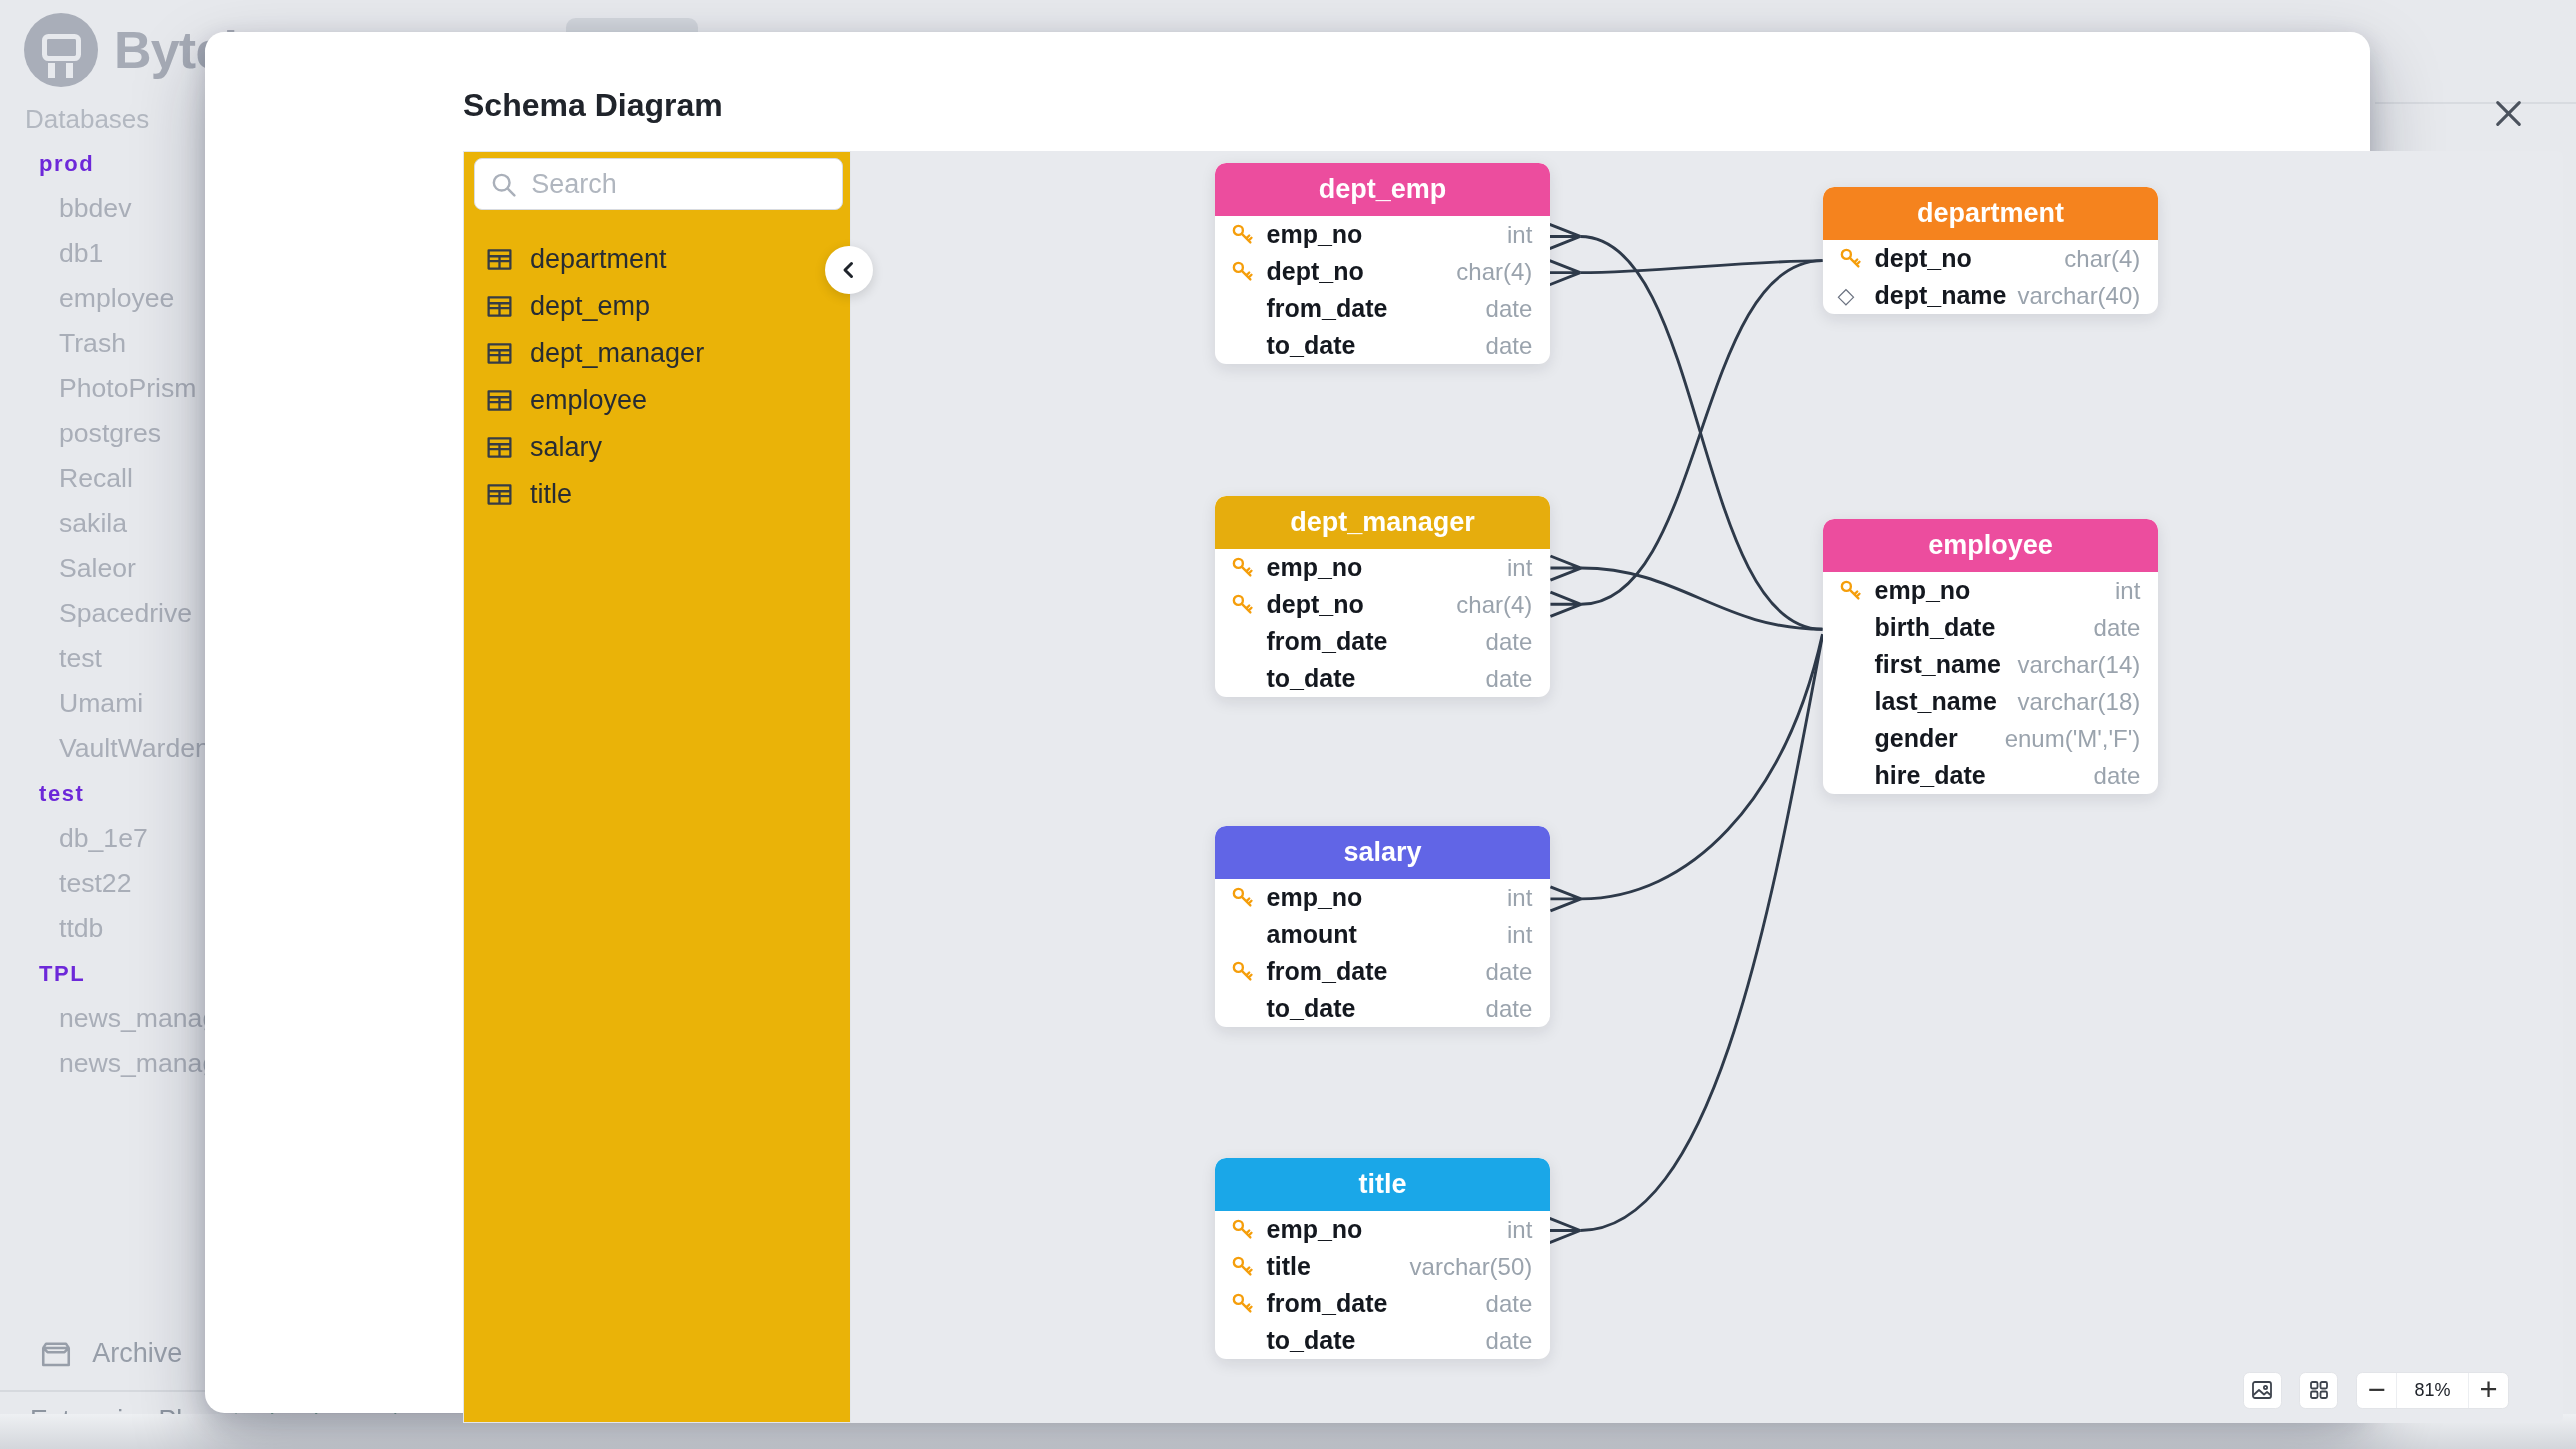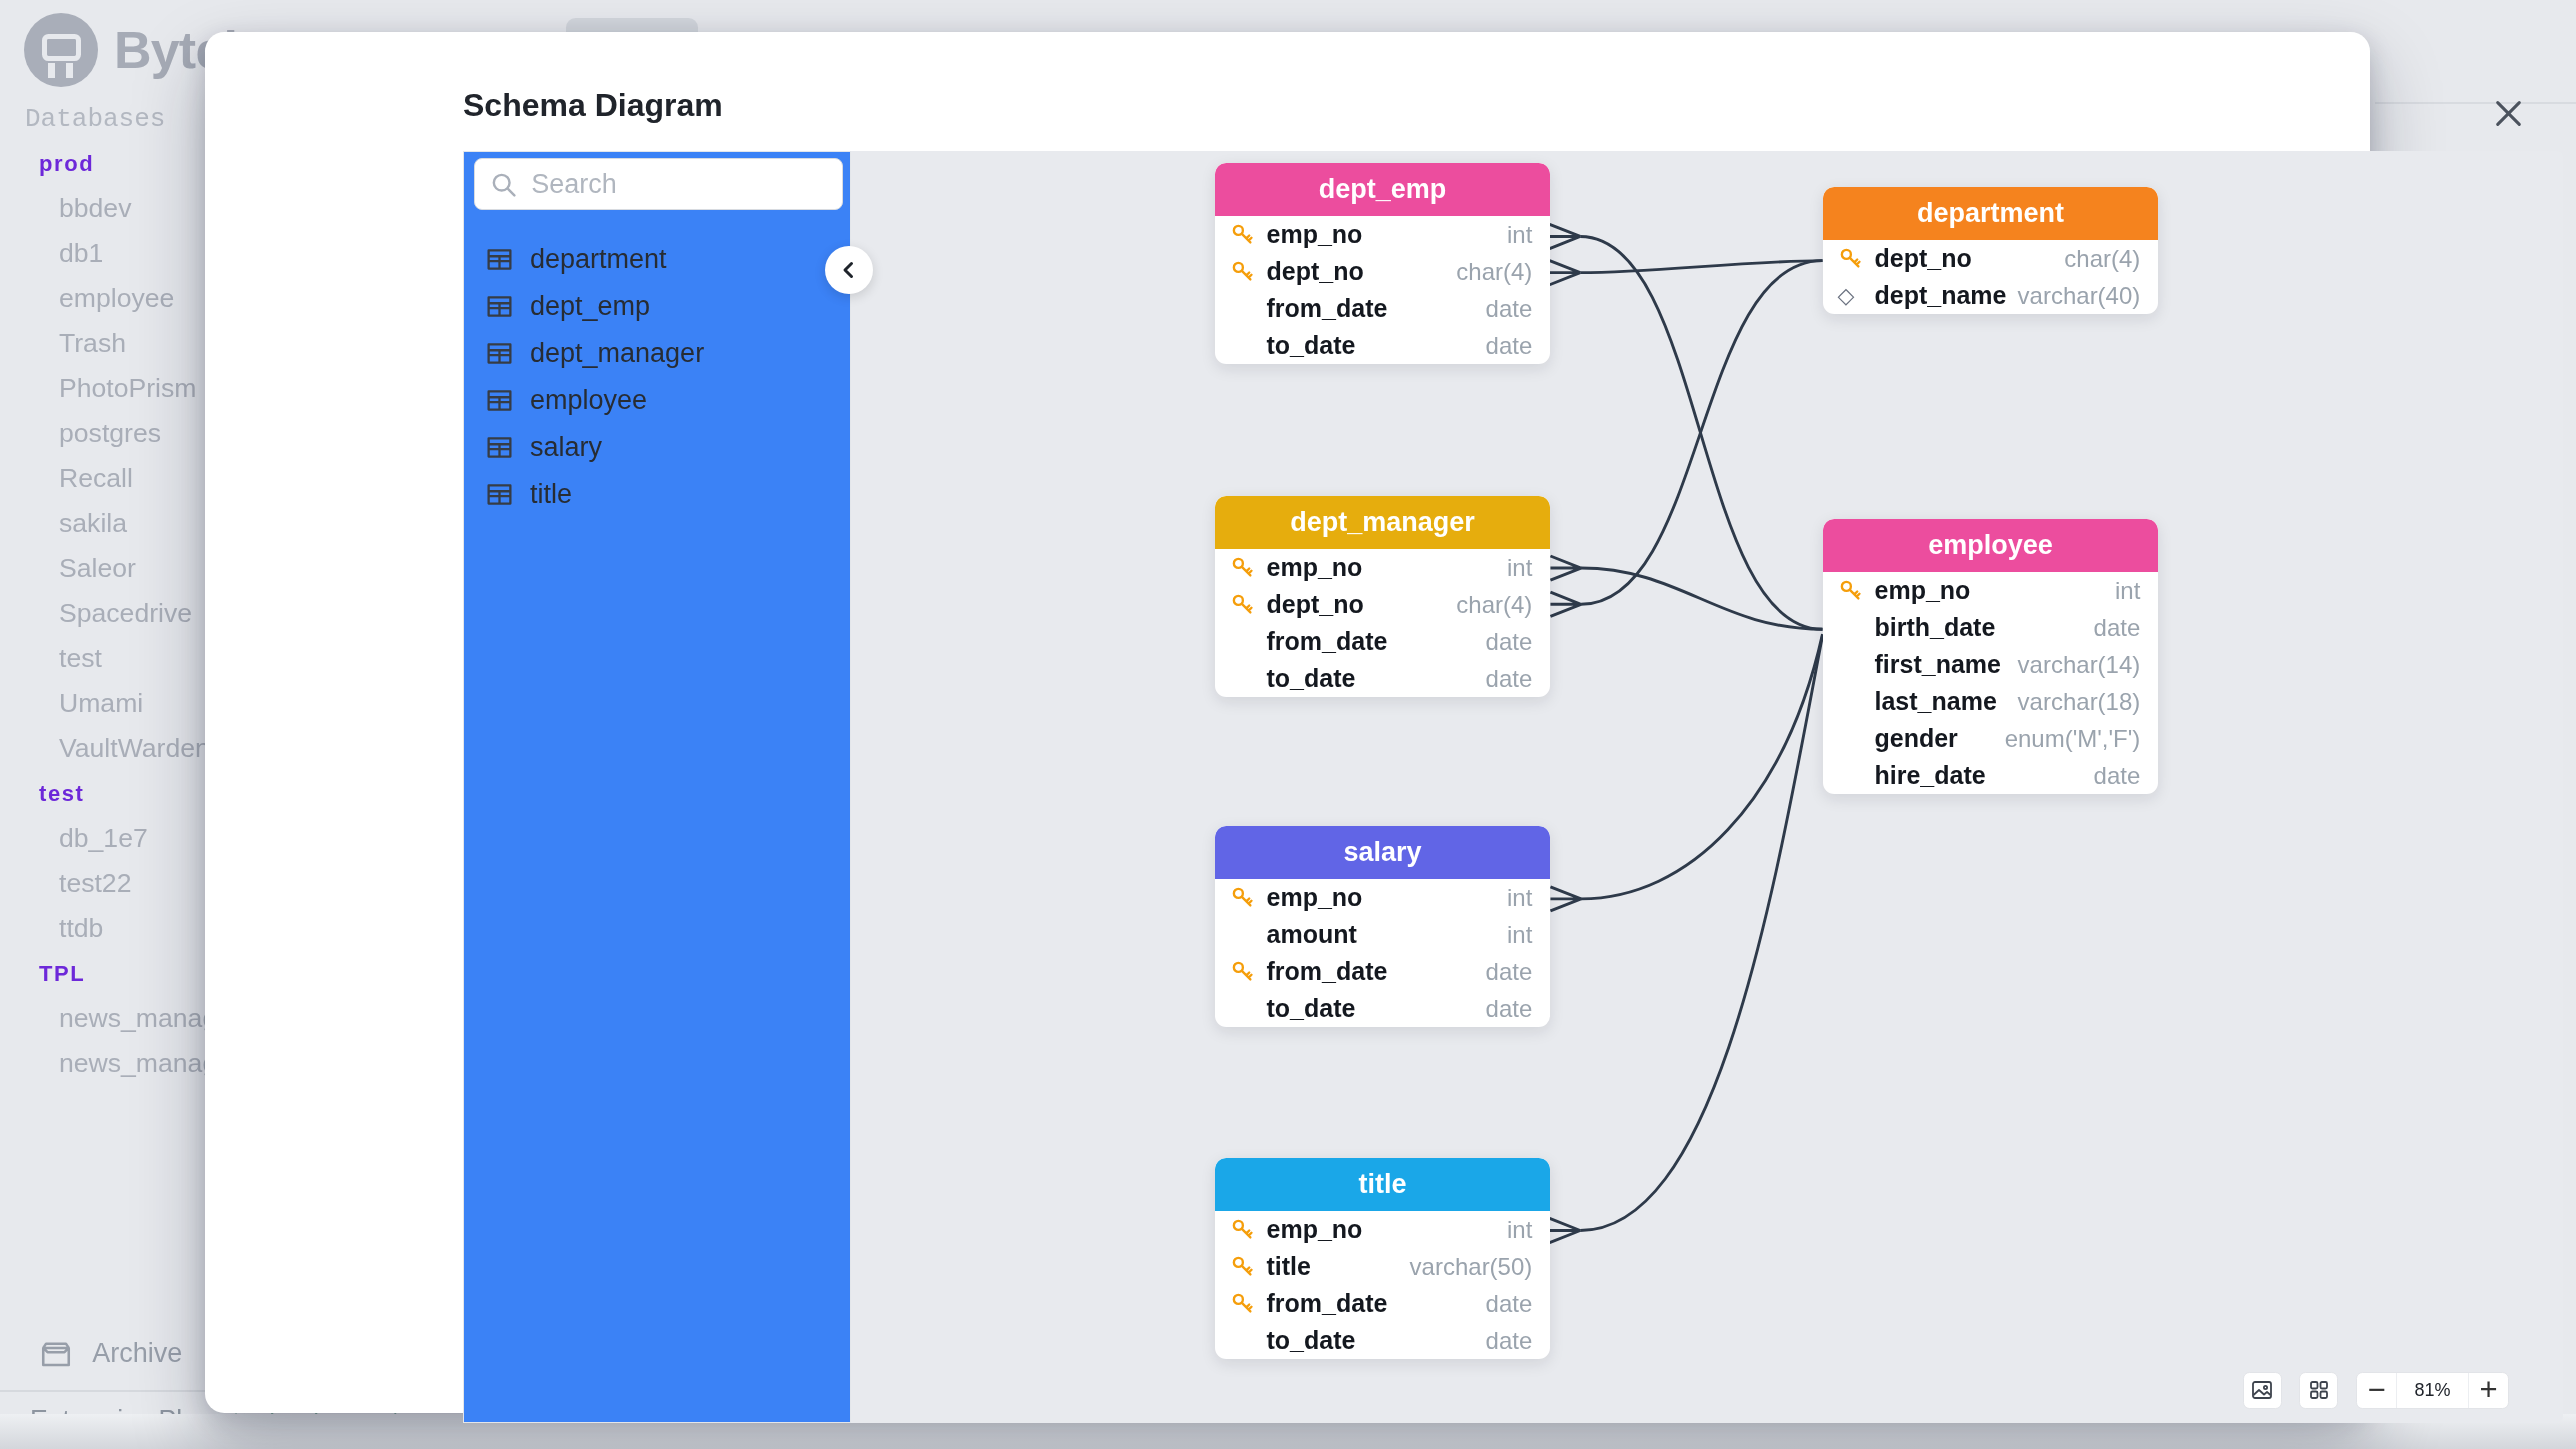--- a/index.html
+++ b/index.html
@@ -10,21 +10,21 @@
   .bg-app { position:absolute; inset:0; background:#e7e9ed; }
   .logo-row { position:absolute; left:24px; top:13px; display:flex; align-items:center; gap:16px; }
   .logo-mark { width:74px; height:74px; border-radius:50%; background:#a9aeb9; position:relative; }
   .logo-mark .face { position:absolute; left:17.7px; top:21px; width:39px; height:27px; border:5.6px solid #e7e9ed; border-radius:6.4px; }
   .logo-mark .leg1,.logo-mark .leg2 { position:absolute; top:50px; width:7.2px; height:14.5px; background:#e7e9ed; }
   .logo-mark .leg1 { left:24px; } .logo-mark .leg2 { left:42px; }
   .logo-text { font-size:52px; font-weight:700; color:#a6abb6; letter-spacing:-0.8px; }
 
   .side-nav { position:absolute; left:0; top:93px; width:242px; color:#a9aeb8; font-size:26.6px; }
   .side-item { height:45px; line-height:45px; padding-left:39px; white-space:nowrap; overflow:hidden; }
-  .grp-label { height:48px; line-height:52px; padding-left:25px; color:#b3b8c1; font-size:26px;font-family:Liberation Mono, monospace; }
+  .grp-label { height:48px; line-height:52px; padding-left:25px; color:#b3b8c1; font-size:26px; }
   .env-label { height:45px; line-height:45px; padding-left:39px; color:#6d28d9; font-size:22px; font-weight:700; letter-spacing:1.6px; }
   .db-item { height:45px; line-height:45px; padding-left:59px; white-space:nowrap; overflow:hidden; }
   .archive-row { position:absolute; left:39px; top:1338px; display:flex; align-items:flex-start; gap:19.3px; color:#979ea9; font-size:27px; }
   .bottom-div { position:absolute; left:0; top:1390px; width:483px; height:1.6px; background:#d6d9de; }
   .plan-row { position:absolute; left:30px; top:1404px; display:flex; align-items:center; gap:11.3px; font-size:26.6px; color:#8d95a0; white-space:nowrap; }
   .dev-badge { color:#82ab9e; font-size:24px; }
 
   .top-icons { position:absolute; right:24px; top:19.3px; display:flex; align-items:center; gap:50px; }
   .avatar { width:63px; height:63px; border-radius:50%; background:#8ecfd2; color:#fff; font-size:25px; font-weight:600; display:flex; align-items:center; justify-content:center; }
   .bell-wrap { position:relative; }
@@ -39,21 +39,21 @@
   .ghost-box { position:absolute; left:2373px; top:1352px; width:164px; height:66px; border:1.6px solid #dcdfe5; border-radius:6.4px; }
   .ghost-txt { position:absolute; left:2357px; top:1377px; color:#a7adb7; font-size:25px; }
 
   .sql-strip { position:absolute; left:0; top:1414px; width:2576px; height:35px; background:linear-gradient(#eef0f3,#d3d6db); }
 
   
   .modal { position:absolute; left:205px; top:32px; width:2165px; height:1381px; background:#fff; border-radius:19.3px; box-shadow:0 32px 72px rgba(15,23,42,.28), 0 8px 24px rgba(15,23,42,.18); z-index:10; }
   .modal-title { position:absolute; left:258px; top:55px; font-size:32px; font-weight:600; color:#20242b; }
   .close-btn { position:absolute; left:2285px; top:63px; width:37px; height:37px; cursor:pointer; }
 
-  .left-panel { position:absolute; left:258px; top:119px; width:388px; height:1272px; background:#3b82f6; border:1.6px solid #e3e6ea; z-index:12; }
+  .left-panel { position:absolute; left:258px; top:119px; width:388px; height:1272px; background:#eab308; border:1.6px solid #e3e6ea; z-index:12; }
   .search-box { position:absolute; left:9.7px; top:6.4px; width:369px; height:52px; border:1.6px solid #d8dbe0; border-radius:8px; display:flex; align-items:center; gap:13px; padding:0 14.5px; background:#fff; }
   .search-box input { border:none; outline:none; font-size:27px; color:#374151; width:290px; font-family:inherit; background:transparent; }
   .search-box input::placeholder { color:#b0b6bf; }
   .tbl-list { position:absolute; left:0; top:84px; width:100%; }
   .tbl-item { height:47px; display:flex; align-items:center; gap:16px; padding-left:21px; font-size:27px; color:#272c33; font-weight:500; cursor:pointer; }
 
   .collapse-btn { position:absolute; left:620px; top:214px; width:48px; height:48px; border-radius:50%; background:#fff; border:none; box-shadow:0 3.2px 11.3px rgba(0,0,0,.14); z-index:13; display:flex; align-items:center; justify-content:center; cursor:pointer; }
 
   .canvas { position:absolute; left:646px; top:119px; width:1712px; height:1272px; background:#e8eaee; border-radius:0 6.4px 6.4px 0; overflow:hidden; z-index:11; }
   .er-svg { position:absolute; left:0; top:0; }

